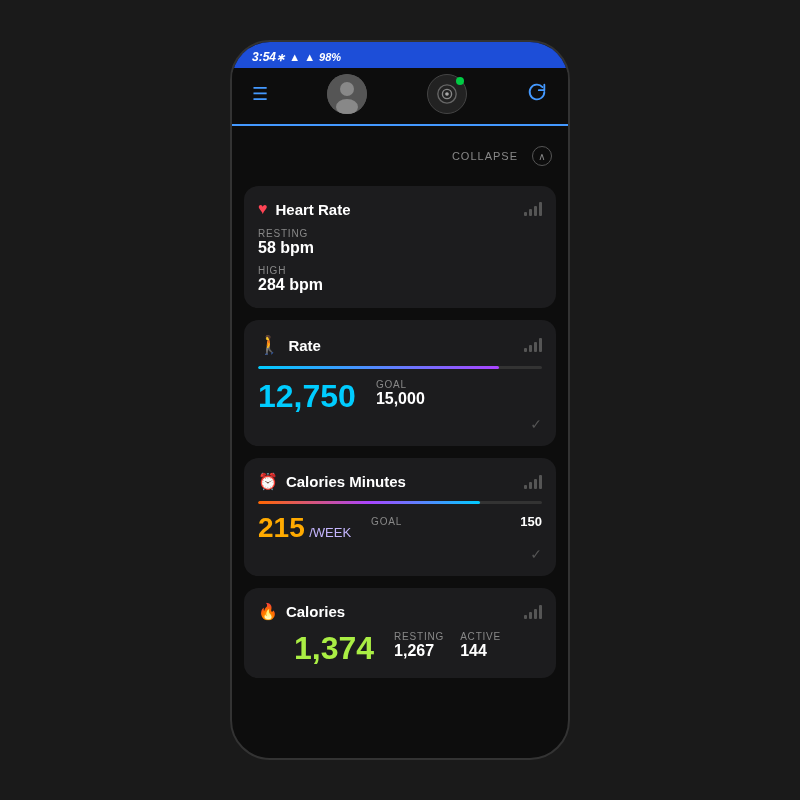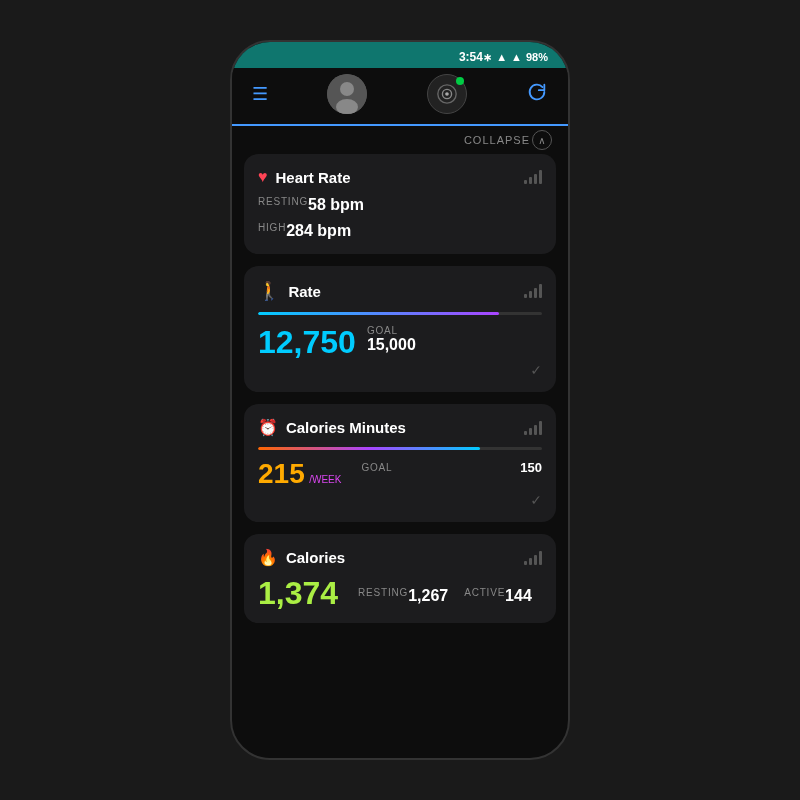--- a/index.html
+++ b/index.html
@@ -21,27 +21,28 @@
       overflow: hidden;
       border: 2px solid #333;
       position: relative;
       display: flex;
       flex-direction: column;
     }
 
     
     .status-bar {
       display: flex;
-      justify-content: flex-end;
+      justify-content: flex-start;
       align-items: center;
       padding: 8px 20px 4px;
-      background: #0f766e;
+      background: #1d4ed8;
       color: white;
       font-size: 12px;
       font-weight: 600;
+      font-style: italic;
     }
 
     .status-right {
       display: flex;
       align-items: center;
       gap: 4px;
       font-size: 11px;
     }
 
     
@@ -97,22 +98,22 @@
       color: #4499ff;
       font-size: 18px;
       cursor: pointer;
     }
 
     
     .collapse-bar {
       display: flex;
       justify-content: flex-end;
       align-items: center;
-      padding: 4px 16px;
-      gap: 2px;
+      padding: 20px 16px;
+      gap: 14px;
     }
 
     .collapse-text {
       color: #888;
       font-size: 11px;
       letter-spacing: 1px;
     }
 
     .collapse-btn {
       width: 20px;
@@ -193,21 +194,21 @@
     }
 
     .hr-stats {
       display: flex;
       flex-direction: column;
       gap: 8px;
     }
 
     .hr-stat-row {
       display: flex;
-      flex-direction: row;
+      flex-direction: column;
     }
 
     .stat-label {
       color: #888;
       font-size: 10px;
       letter-spacing: 0.8px;
     }
 
     .stat-value {
       color: white;
@@ -227,21 +228,21 @@
 
     .steps-bar-fill {
       height: 100%;
       border-radius: 2px;
       background: linear-gradient(to right, #00ccff, #aa44ff);
     }
 
     .steps-content {
       display: flex;
       align-items: flex-end;
-      gap: 11px;
+      gap: 20px;
     }
 
     .steps-value {
       color: #00ccff;
       font-size: 32px;
       font-weight: 700;
       line-height: 1;
     }
 
     .steps-goal {
@@ -284,22 +285,22 @@
     }
 
     .intensity-value {
       color: #ffaa00;
       font-size: 28px;
       font-weight: 700;
       line-height: 1;
     }
 
     .intensity-unit {
-      color: #d946ef;
-      font-size: 10px;
+      color: #c4b5fd;
+      font-size: 13px;
       font-weight: 400;
     }
 
     .intensity-stats {
       display: flex;
       flex-direction: column;
       gap: 4px;
       flex: 1;
     }
 
@@ -330,20 +331,21 @@
       border-radius: 3px;
       margin-left: 4px;
     }
 
     
     .calories-value {
       color: #aaee44;
       font-size: 32px;
       font-weight: 700;
       line-height: 1;
+      margin-left: 36px;
     }
 
     .calories-content {
       display: flex;
       align-items: flex-end;
       gap: 20px;
     }
 
     .calories-stats {
       display: flex;

